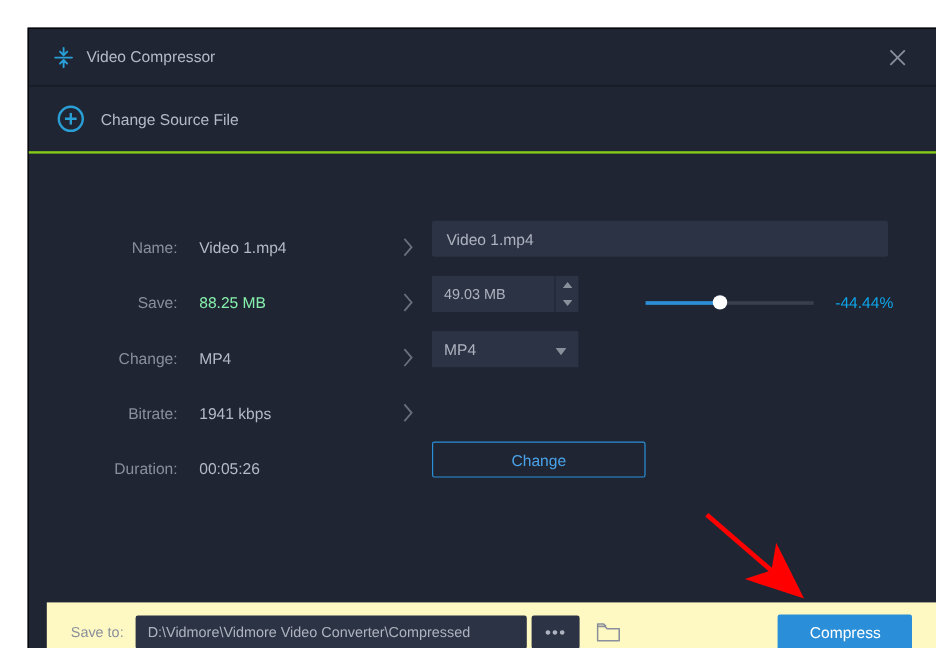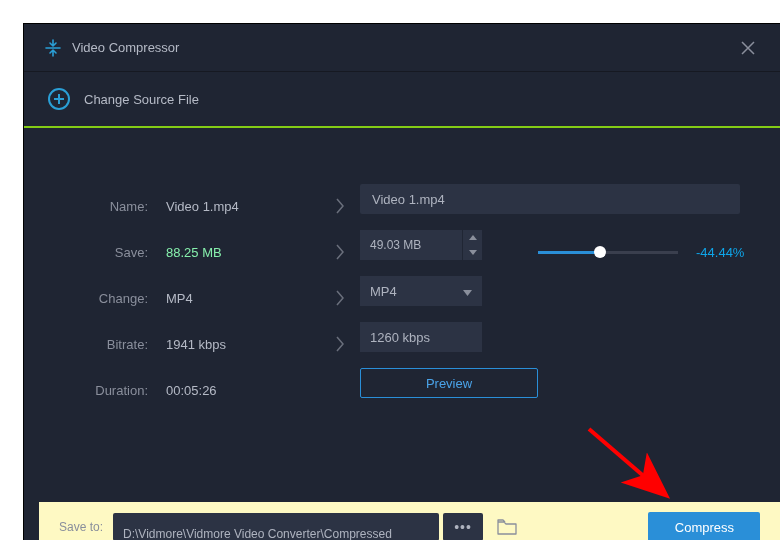--- a/index.html
+++ b/index.html
@@ -34,21 +34,21 @@
     .select .dd svg { width: 9px; height: 6px; }
     .slider-wrap { display: flex; align-items: center; margin-left: 56px; }
     .slider { width: 140px; height: 3px; background: #3a3f4e; position: relative; cursor: pointer; }
     .slider .fill { position: absolute; left: 0; top: 0; height: 3px; background: #2a8fd8; width: 44%; }
     .slider .thumb { position: absolute; top: -5px; left: 44%; width: 12px; height: 12px; background: #fff; border-radius: 50%; margin-left: -6px; cursor: grab; }
     .slider-pct { margin-left: 18px; color: #0ea5e9; font-size: 13px; }
     .preview-btn { width: 178px; height: 30px; border: 1px solid #2a8fd8; background: transparent; color: #4aa3e8; font-size: 13px; cursor: pointer; border-radius: 2px; display: flex; align-items: center; justify-content: center; }
     .arrow-annotation { position: absolute; left: 555px; top: 395px; pointer-events: none; }
     .bottombar { position: absolute; bottom: 0; left: 15px; right: 0; height: 50px; background: #fef9c3; display: flex; align-items: center; padding: 0 20px; }
     .bottombar .save-lbl { color: #8a8f9c; font-size: 12px; margin-right: 10px; }
-    .bottombar .path { width: 326px; height: 28px; background: #2c3344; color: #aeb3bf; font-size: 12px; display: flex; align-items: flex-end; padding: 0 10px; cursor: pointer; border-radius: 2px; }
+    .bottombar .path { width: 326px; height: 28px; background: #2c3344; color: #aeb3bf; font-size: 12px; display: flex; align-items: center; padding: 0 10px; cursor: pointer; border-radius: 2px; }
     .bottombar .dots { width: 40px; height: 28px; background: #2c3344; margin-left: 4px; display: flex; align-items: center; justify-content: center; color: #aeb3bf; cursor: pointer; border-radius: 2px; font-size: 14px; letter-spacing: 1px; }
     .bottombar .folder { width: 28px; height: 28px; margin-left: 10px; display: flex; align-items: center; justify-content: center; color: #8a8f9c; cursor: pointer; }
     .bottombar .folder svg { width: 20px; height: 16px; }
     .bottombar .compress { margin-left: auto; width: 112px; height: 30px; background: #2a8fd8; color: #fff; border: none; font-size: 13px; cursor: pointer; border-radius: 2px; display: flex; align-items: center; justify-content: center; }
   </style>
 </head>
 <body>
 
 <div class="window">
 
@@ -144,33 +144,28 @@
 
 
     <div class="row">
       <div class="lbl">Bitrate:</div>
       <div class="val">1941 kbps</div>
       <div class="chev">
           <svg viewBox="0 0 10 16">
             <path d="M2 1 L8 8 L2 15" stroke="#6a6f7c" stroke-width="1.5" fill="none"></path>
           </svg>
         </div>
-      <div class="field">
-        <div class="input-med" style="display:flex;align-items:center">
-          <span>1260 kbps</span>
-        </div>
-      </div>
     </div>
 
     <div class="row">
       <div class="lbl">Duration:</div>
       <div class="val">00:05:26</div>
       <div class="chev"></div>
       <div class="field">
-        <div class="preview-btn">Preview</div>
+        <div class="preview-btn">Change</div>
       </div>
     </div>
 
   </div>
 
   <svg class="arrow-annotation" width="120" height="90">
     <defs>
       <marker id="ahead" markerWidth="12" markerHeight="12" refX="9" refY="5" orient="auto">
         <path d="M0 0 L12 5 L0 10 L3 5 Z" fill="#ff0000"></path>
       </marker>

